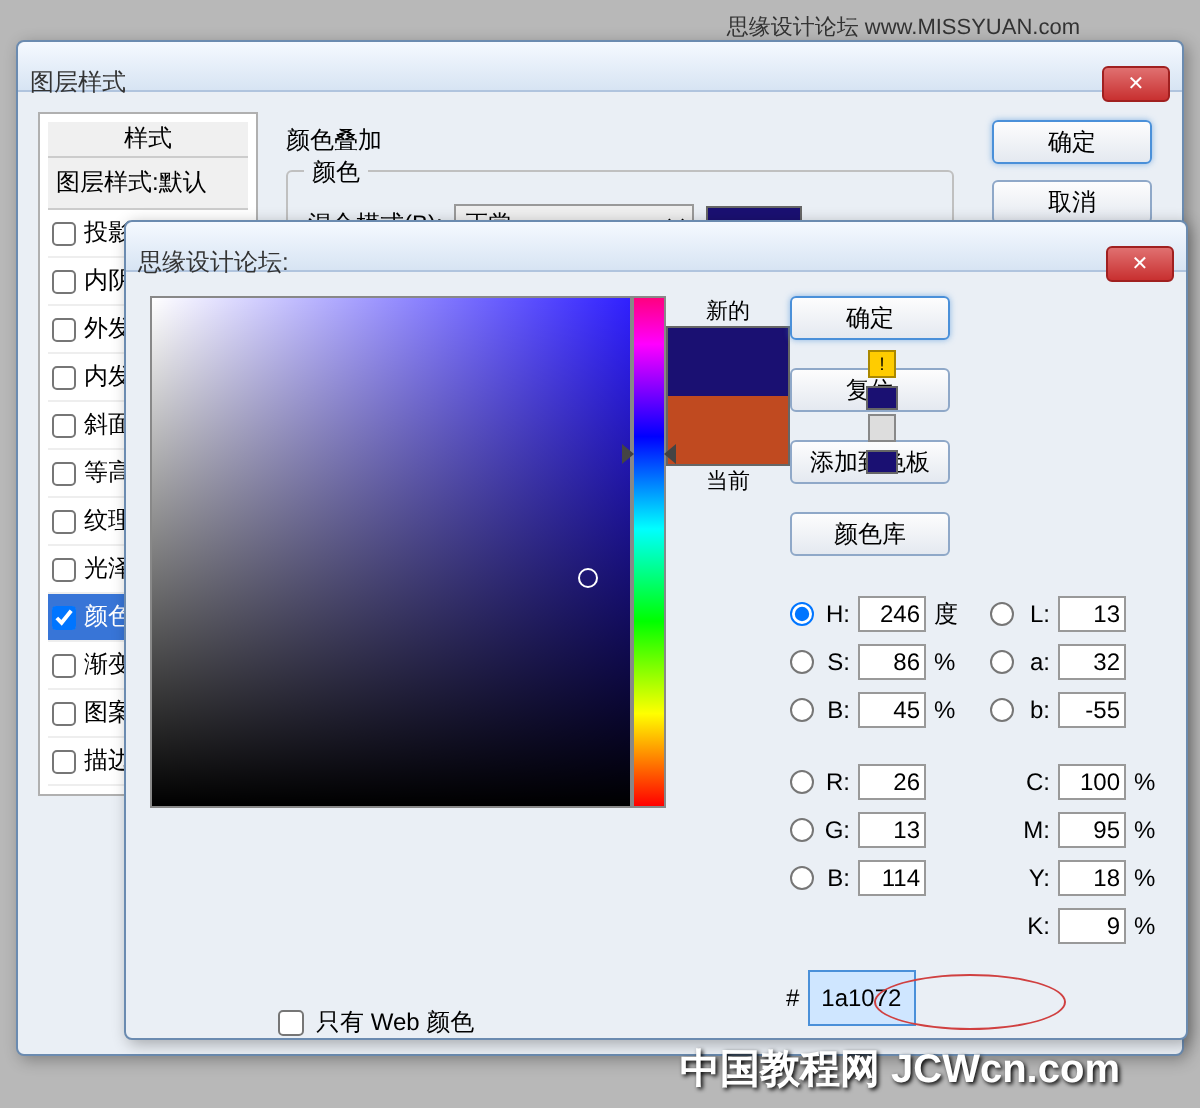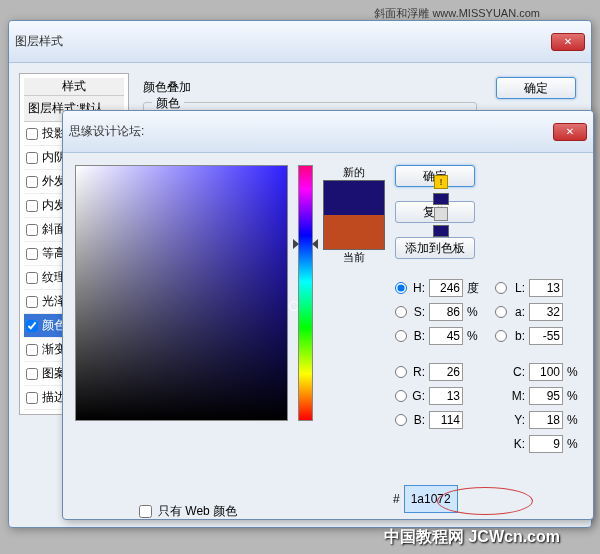--- a/index.html
+++ b/index.html
@@ -1,20 +1,20 @@
 <!DOCTYPE html>
 <html><head>
 <meta charset="utf-8">
 <style>
 *{box-sizing:border-box;margin:0;padding:0;font-family:"Microsoft YaHei",SimSun,sans-serif;font-size:12px}
 body{background:#b8b8b8;width:600px;height:554px;position:relative;overflow:hidden}
 .watermark-top{position:absolute;top:6px;right:60px;color:#333;font-size:11px}
-.watermark-bot{position:absolute;bottom:6px;right:40px;color:#fff;font-size:16px;font-weight:bold;text-shadow:1px 1px 2px #000}
+.watermark-bot{position:absolute;bottom:6px;right:40px;color:#fff;font-size:20px;font-weight:bold;text-shadow:1px 1px 2px #000}
 .dlg{position:absolute;background:#eaeff5;border:1px solid #6b8bb0;border-radius:4px;box-shadow:2px 2px 8px rgba(0,0,0,.3)}
-.titlebar{height:42px;background:linear-gradient(#f5f9ff,#d7e4f3);border-bottom:1px solid #b0c4de;display:flex;align-items:center;padding:0 6px;border-radius:4px 4px 0 0}
+.titlebar{height:16px;background:linear-gradient(#f5f9ff,#d7e4f3);border-bottom:1px solid #b0c4de;display:flex;padding:12px 6px;border-radius:4px 4px 0 0}
 .titlebar .ttl{flex:1;color:#333}
 .close-btn{width:34px;height:18px;background:linear-gradient(#e07070,#c83030);border:1px solid #a02020;border-radius:3px;color:#fff;display:flex;align-items:center;justify-content:center;cursor:pointer;font-size:10px}
 .btn{width:80px;height:22px;background:linear-gradient(#fdfdfd,#e4e9f0);border:1px solid #8fa8c8;border-radius:3px;display:flex;align-items:center;justify-content:center;cursor:pointer;margin-bottom:8px}
 .btn.primary{border:1px solid #4a90d9;box-shadow:0 0 3px rgba(74,144,217,.6)}
 
 .d1{left:8px;top:20px;width:584px;height:508px}
 .d1 .body{padding:10px;display:flex;gap:8px}
 .styles-panel{width:110px;border:1px solid #b0b0b0;background:#fff;padding:4px}
 .styles-panel .hdr{text-align:center;padding:0;border-bottom:1px solid #ccc;background:#f0f0f0}
 .styles-panel .blend{padding:4px;border-bottom:1px solid #ccc;background:#f0f0f0}
@@ -23,21 +23,21 @@
 .s-item input{width:12px;height:12px}
 .mid-panel{flex:1;padding:6px}
 .group{border:1px solid #c0c0c0;border-radius:3px;padding:10px;margin-top:4px;position:relative}
 .group .glabel{position:absolute;top:-8px;left:8px;background:#eaeff5;padding:0 4px}
 .row{display:flex;align-items:center;gap:6px;margin:6px 0}
 .row select{flex:0 0 120px;height:20px;border:1px solid #999}
 .swatch{width:48px;height:18px;border:1px solid #666;background:#1a1072}
 .right-btns{width:90px;display:flex;flex-direction:column;align-items:center;padding-top:4px}
 
 .d2{left:62px;top:110px;width:532px;height:410px}
-.d2 .body{padding:12px;display:flex;gap:10px}
+.d2 .body{padding:12px;display:flex;}
 .sv-box{width:256px;height:256px;position:relative;border:1px solid #888;background:linear-gradient(to bottom,transparent,#000),linear-gradient(to right,#fff,#3020ff);cursor:crosshair}
 .sv-cursor{position:absolute;width:10px;height:10px;border:1px solid #fff;border-radius:50%;left:218px;top:140px;transform:translate(-50%,-50%)}
 .hue-bar{width:18px;height:256px;border:1px solid #888;background:linear-gradient(to bottom,#ff0080,#ff00ff,#8000ff,#0000ff,#0080ff,#00ffff,#00ff80,#00ff00,#80ff00,#ffff00,#ff8000,#ff0000);position:relative;cursor:pointer}
 .hue-tri{position:absolute;top:78px;width:100%;display:flex;justify-content:space-between;transform:translateY(-50%)}
 .hue-tri:before,.hue-tri:after{content:"";width:0;height:0;border-top:5px solid transparent;border-bottom:5px solid transparent}
 .hue-tri:before{border-left:6px solid #444;margin-left:-6px}
 .hue-tri:after{border-right:6px solid #444;margin-right:-6px}
 .preview{display:flex;flex-direction:column;align-items:center}
 .preview .lbl{font-size:11px}
 .prev-box{width:62px;height:70px;border:1px solid #666;display:flex;flex-direction:column}
@@ -55,21 +55,21 @@
 .fld .num{width:34px;height:18px;border:1px solid #999;text-align:right;padding:0 2px}
 .fld .unit{width:14px}
 .hex-row{display:flex;align-items:center;gap:4px;margin-top:8px}
 .hex-row .num{width:54px;height:28px;border:1px solid #4a90d9;background:#cfe6ff;text-align:center}
 .hex-ellipse{position:absolute;width:96px;height:28px;border:1px solid #d04040;border-radius:50%;left:374px;top:376px;pointer-events:none}
 .webonly{position:absolute;left:76px;top:392px;display:flex;gap:6px}
 </style>
 </head>
 <body>
 
-<div class="watermark-top">斜面和浮雕  www.MISSYUAN.com</div>
+<div class="watermark-top">思缘设计论坛  www.MISSYUAN.com</div>
 
 <div class="dlg d1">
   <div class="titlebar">
     <span class="ttl">图层样式</span>
     <div class="close-btn">✕</div>
   </div>
   <div class="body">
     <div class="styles-panel">
       <div class="hdr">样式</div>
       <div class="blend">图层样式:默认</div>
@@ -130,20 +130,21 @@
         <span class="glabel">颜色</span>
         <div class="row">
           <span>混合模式(B):</span>
           <select><option>正常</option></select>
           <div class="swatch"></div>
         </div>
       </div>
     </div>
     <div class="right-btns">
       <div class="btn primary">确定</div>
+      <div class="btn">取消</div>
     </div>
   </div>
 </div>
 
 <div class="dlg d2">
   <div class="titlebar">
     <span class="ttl">思缘设计论坛:</span>
     <div class="close-btn">✕</div>
   </div>
   <div class="body">
@@ -164,20 +165,21 @@
         <div class="warn-ico">!</div>
         <div class="tiny-sw"></div>
         <div class="cube-ico"></div>
         <div class="tiny-sw"></div>
       </div>
     </div>
     <div class="cp-right">
       <div class="btn primary">确定</div>
       <div class="btn">复位</div>
       <div class="btn">添加到色板</div>
+      <div class="btn">颜色库</div>
       <div class="cp-fields">
         <div class="fcol" id="col-hsb-rgb">
             <div class="fld">
               <input type="radio" name="cm" checked="" style="">
               <span class="lab">H:</span>
               <input class="num" value="246" style="">
               <span class="unit">度</span>
             </div>
             <div class="fld">
               <input type="radio" name="cm" style="">

